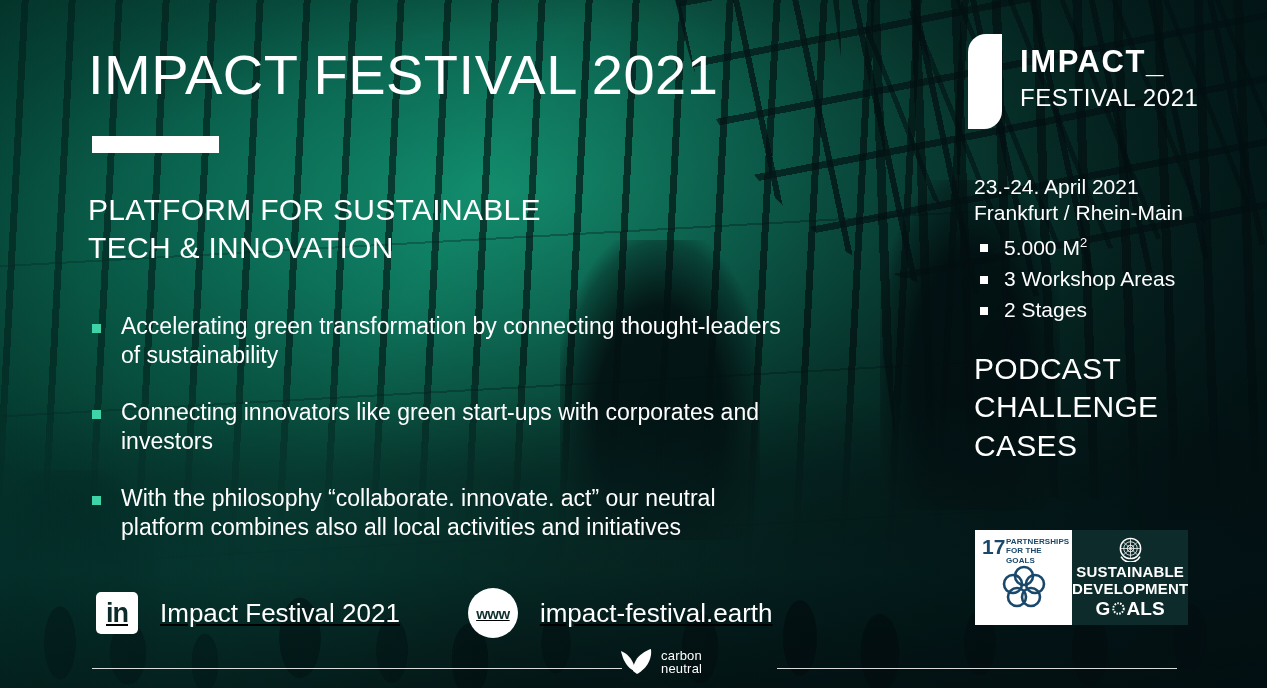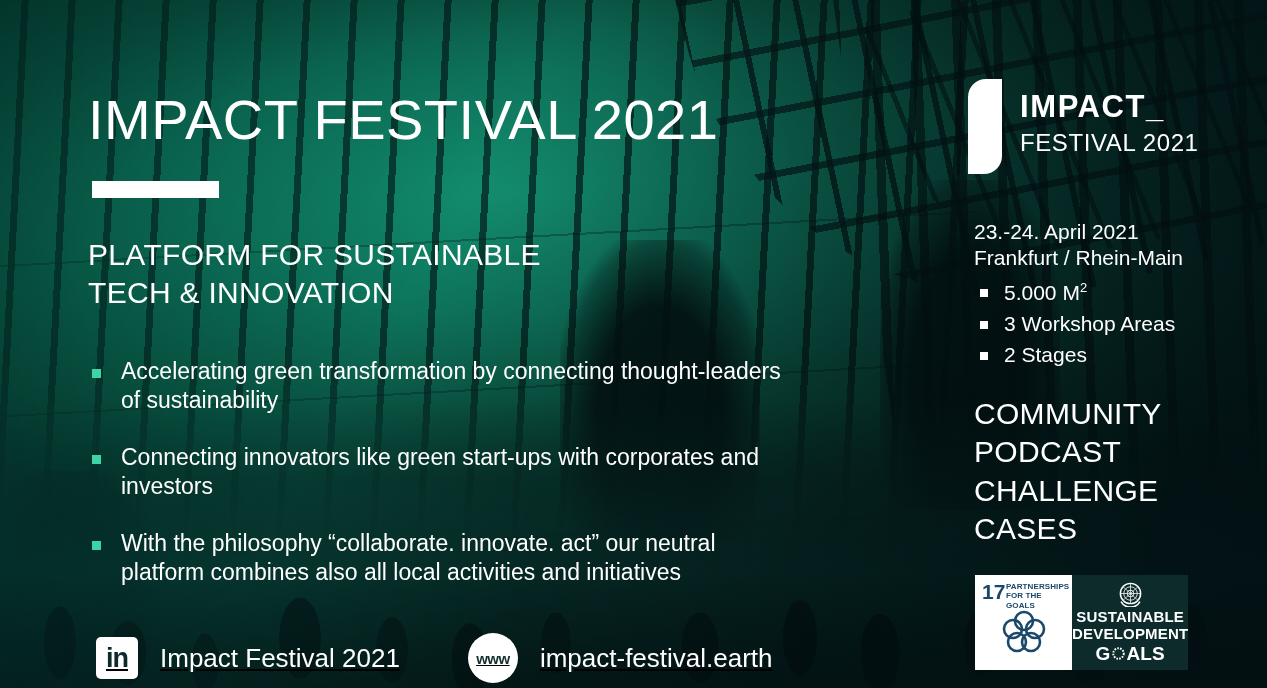--- a/index.html
+++ b/index.html
@@ -111,21 +111,21 @@
   .grade2 {
     position:absolute; inset:0;
     background:linear-gradient(100deg, rgba(0,180,140,.16) 0%, rgba(0,0,0,0) 45%, rgba(3,20,26,.45) 100%);
   }
   .vignette {
     position:absolute; inset:0;
     background:radial-gradient(ellipse 85% 80% at 45% 40%, rgba(0,0,0,0) 45%, rgba(2,16,18,.55) 100%);
   }
 
   
-  .content { position:absolute; inset:0;margin-top:45px; }
+  .content { position:absolute; inset:0; }
 
   .title {
     position:absolute; left:88px; top:46px;
     font-size:56px; font-weight:400; letter-spacing:.5px;
     color:#ffffff; line-height:1.05; white-space:nowrap;
   }
   .title-rule {
     position:absolute; left:92px; top:136px;
     width:127px; height:17px; background:#ffffff;
   }
@@ -292,21 +292,21 @@
       <div class="ln ln-l"></div>
       <div class="ln ln-r"></div>
     </div>
     <div class="carbon">
       <svg width="34" height="28" viewBox="0 0 34 28">
         <path d="M1 3 C1 3 4 20 15 23 C15 23 15 9 1 3 Z" fill="#ffffff"></path>
         <path d="M31 1 C31 1 13 6 13 23 L17 26 C17 26 33 18 31 1 Z" fill="#ffffff"></path>
       </svg>
       <div class="cn-text">
         <span>carbon</span>
-        <span>innovate</span>
+        <span>neutral</span>
       </div>
     </div>
 
     <div class="logo">
       <div class="logo-mark"></div>
       <div class="logo-text">
         <div class="l1">IMPACT_</div>
         <div class="l2">FESTIVAL 2021</div>
       </div>
     </div>
@@ -324,21 +324,20 @@
           <span>3 Workshop Areas</span>
         </div>
         <div class="meta-item">
           <span class="sq"></span>
           <span>2 Stages</span>
         </div>
       </div>
     </div>
 
     <div class="pillars">
-      <div>COMMUNITY</div>
       <div>PODCAST</div>
       <div>CHALLENGE</div>
       <div>CASES</div>
     </div>
 
     <div class="sdg">
       <div class="sdg-left">
         <div class="sdg-num">17</div>
         <div class="sdg-title">PARTNERSHIPS FOR THE GOALS</div>
         <svg class="sdg-flower" width="50" height="50" viewBox="0 0 50 50">

